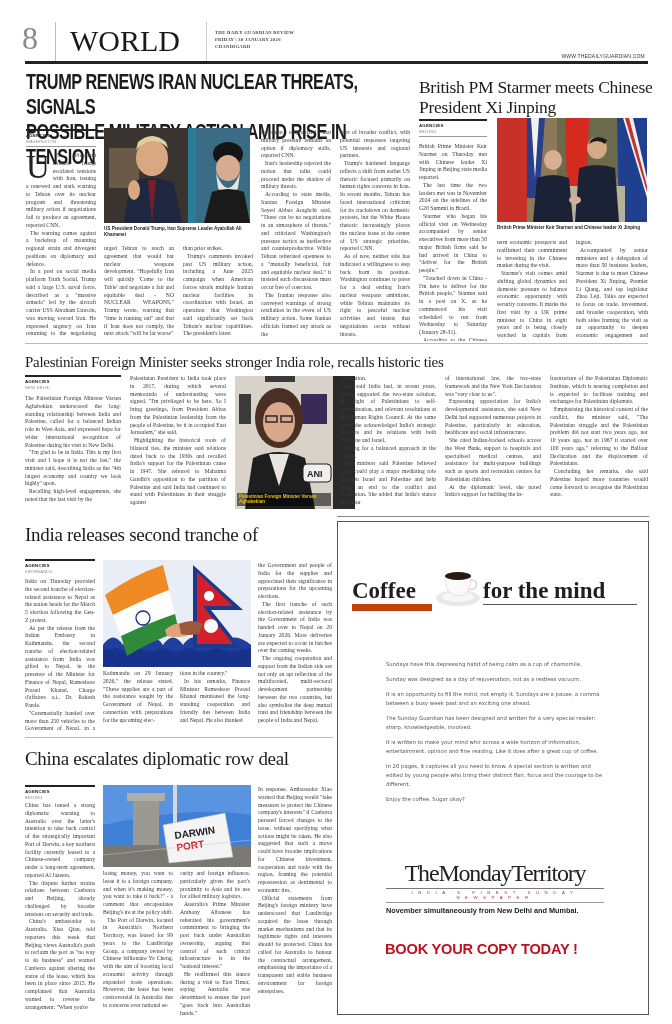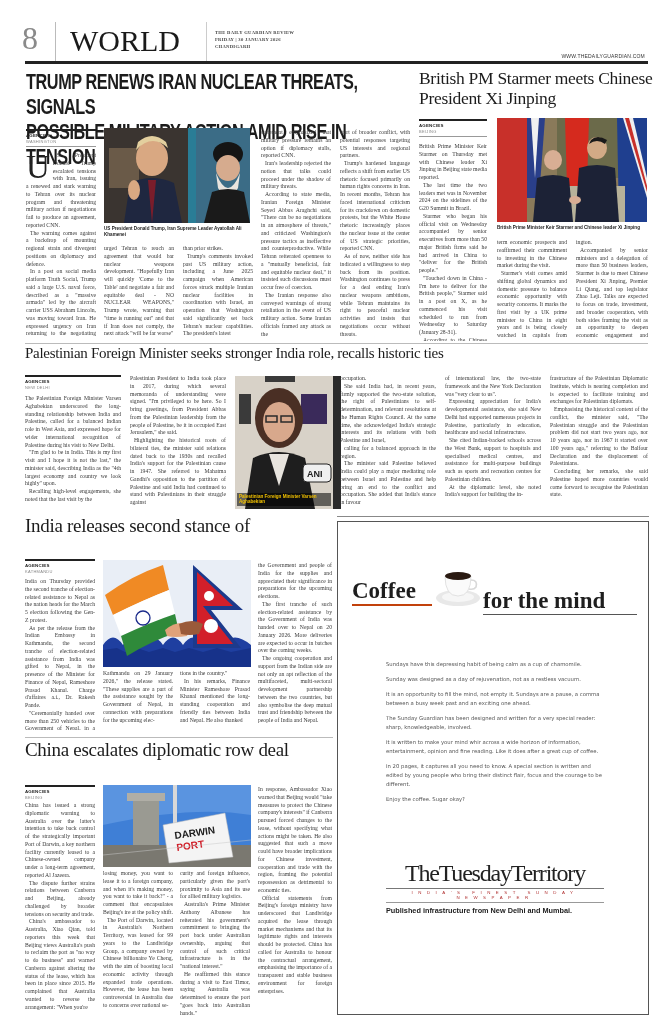--- a/index.html
+++ b/index.html
@@ -11,21 +11,21 @@
   .page-num { left: 22px; top: 22px; font-size: 32px; color: #8a8a8a; font-family: "Liberation Serif", serif; line-height: 1; }
   .vsep1 { left: 55px; top: 22px; width: 1px; height: 40px; background: #bbb; }
   .section { left: 62px; top: 26px; font-size: 30px; color: #1a1a1a; letter-spacing: 0px; line-height: 1; margin-left: 8px; }
   .vsep2 { left: 206px; top: 22px; width: 1px; height: 40px; background: #ccc; }
   .mast-info { left: 215px; top: 30px; font-size: 4.6px; font-weight: bold; color: #444; letter-spacing: 0.3px; line-height: 6.8px; text-transform: uppercase; }
   .site { right: 27px; top: 53px; font-size: 5px; font-family: "Liberation Sans", sans-serif; color: #333; letter-spacing: 0.2px; }
   .mast-rule { left: 25px; top: 61px; width: 623px; height: 3px; background: #222; }
 
   
   .hl-cond { font-family: "Liberation Sans", sans-serif; font-weight: bold; color: #1c1c1c; letter-spacing: -0.6px; transform-origin: left top; }
-  .hl-serif { font-family: "Liberation Serif", serif; color: #1c1c1c; line-height: 1.08; letter-spacing: -0.3px; }
+  .hl-serif { font-family: "Liberation Serif", serif; color: #1c1c1c; line-height: 1.08; letter-spacing: -0.3px; margin-top: 9px; }
 
   .agency { font-family: "Liberation Sans", sans-serif; font-size: 4.4px; font-weight: bold; color: #222; border-top: 2px solid #222; padding-top: 2px; letter-spacing: 0.2px; }
   .dateline { font-family: "Liberation Sans", sans-serif; font-size: 4px; color: #888; letter-spacing: 0.3px; border-bottom: 1px solid #999; padding-bottom: 2px; margin-top: 1px; }
 
   .col { font-size: 5.7px; line-height: 7.75px; color: #3a3a3a; text-align: justify; hyphens: auto; overflow: hidden; }
   .col p { text-indent: 4px; }
   .col p:first-child { text-indent: 0; }
   .dropcap { float: left; font-size: 33px; line-height: 26px; margin: 2px 3px 0 0; color: #222; }
 
   .caption { font-family: "Liberation Sans", sans-serif; font-weight: bold; font-size: 4.6px; color: #222; line-height: 5.6px; }
@@ -173,21 +173,21 @@
 <div class="abs col" style="left:25px; top:395px; width:96px; height:115px;">
   <p>The Palestinian Foreign Minister Varsen Aghabekian underscored the long-standing relationship between India and Palestine, called for a balanced Indian role in West Asia, and expressed hope for wider international recognition of Palestine during his visit to New Delhi.</p>
   <p>"I'm glad to be in India. This is my first visit and I hope it is not the last," the minister said, describing India as the "4th largest economy and country we look highly" upon.</p>
   <p>Recalling high-level engagements, she noted that the last visit by the</p>
 </div>
 <div class="abs col" style="left:130px; top:375px; width:96px; height:135px;">
   <p>Palestinian President to India took place in 2017, during which several memoranda of understanding were signed. "I'm privileged to be here. So I bring greetings, from President Abbas from the Palestinian leadership from the people of Palestine, be it in occupied East Jerusalem," she said.</p>
   <p>Highlighting the historical roots of bilateral ties, the minister said relations dated back to the 1930s and recalled India's support for the Palestinian cause in 1947. She referred to Mahatma Gandhi's opposition to the partition of Palestine and said India had continued to stand with Palestinians in their struggle against</p>
 </div>
 
-<div class="abs photo" style="left:235px; top:376px; width:106px; height:133px; background:#2a2a2a;">
+<div class="abs photo" style="left:235px; top:376px; width:120px; height:133px; background:#2a2a2a;">
   <svg width="98" height="133" viewBox="0 0 98 133">
     <rect width="98" height="133" fill="#d8d2c8"></rect>
     <rect x="4" y="18" width="12" height="30" fill="#3a3a3a"></rect>
     <rect x="66" y="18" width="26" height="30" fill="#3a2a5a"></rect>
     <rect x="30" y="0" width="30" height="6" fill="#3a3a3a"></rect>
     <ellipse cx="44" cy="42" rx="24" ry="30" fill="#4a2f24"></ellipse>
     <ellipse cx="44" cy="46" rx="16" ry="20" fill="#d8a88c"></ellipse>
     <rect x="31" y="40" width="11" height="6" fill="none" stroke="#2a2a2a" stroke-width="1.5"></rect>
     <rect x="46" y="40" width="11" height="6" fill="none" stroke="#2a2a2a" stroke-width="1.5"></rect>
     <path d="M10 133 L18 82 Q44 70 70 82 L80 133 Z" fill="#1e1e1e"></path>
@@ -210,21 +210,21 @@
   <p>She cited Indian-backed schools across the West Bank, support to hospitals and specialised medical centres, and assistance for multi-purpose buildings such as sports and recreation centres for Palestinian children.</p>
   <p>At the diplomatic level, she noted India's support for building the in-</p>
 </div>
 <div class="abs col" style="left:550px; top:375px; width:98px; height:135px;">
   <p>frastructure of the Palestinian Diplomatic Institute, which is nearing completion and is expected to facilitate training and exchanges for Palestinian diplomats.</p>
   <p>Emphasising the historical context of the conflict, the minister said, "The Palestinian struggle and the Palestinian problem did not start two years ago, nor 10 years ago, nor in 1967 it started over 100 years ago," referring to the Balfour Declaration and the displacement of Palestinians.</p>
   <p>Concluding her remarks, she said Palestine hoped more countries would come forward to recognise the Palestinian state.</p>
 </div>
 
 <div class="abs hl-serif" style="left:25px; top:516px; width:300px; font-size:19px; line-height:20px;">
-  <div>India releases second stance of</div>
+  <div>India releases second tranche of</div>
 </div>
 
 <div class="abs" style="left:25px; top:559px; width:70px;">
   <div class="agency">AGENCIES</div>
   <div class="dateline" style="border-bottom:none;">KATHMANDU</div>
 </div>
 
 <div class="abs col" style="left:25px; top:578px; width:70px; height:152px;">
   <p>India on Thursday provided the second tranche of election-related assistance to Nepal as the nation heads for the March 5 election following the Gen-Z protest.</p>
   <p>As per the release from the Indian Embassy in Kathmandu, the second tranche of election-related assistance from India was gifted to Nepal, in the presence of the Minister for Finance of Nepal, Rameshore Prasad Khanal. Charge d'affaires a.i., Dr. Rakesh Pande.</p>
@@ -303,44 +303,45 @@
   <p>Australia's Prime Minister Anthony Albanese has reiterated his government's commitment to bringing the port back under Australian ownership, arguing that control of such critical infrastructure is in the "national interest."</p>
   <p>He reaffirmed this stance during a visit to East Timor, saying Australia was determined to ensure the port "goes back into Australian hands."</p>
 </div>
 <div class="abs col" style="left:258px; top:786px; width:74px; height:231px;">
   <p>In response, Ambassador Xiao warned that Beijing would "take measures to protect the Chinese company's interests" if Canberra pursued forced changes to the lease, without specifying what actions might be taken. He also suggested that such a move could have broader implications for Chinese investment, cooperation and trade with the region, framing the potential repossession as detrimental to economic ties.</p>
   <p>Official statements from Beijing's foreign ministry have underscored that Landbridge acquired the lease through market mechanisms and that its legitimate rights and interests should be protected. China has called for Australia to honour the contractual arrangement, emphasising the importance of a transparent and stable business environment for foreign enterprises.</p>
 </div>
 
 <div class="abs ad-topline"></div>
 <div class="abs ad-box">
-  <div class="abs" style="left:14px; top:56px; width:80px; border-bottom:2px solid #c2410c;">
+  <div class="abs" style="left:14px; top:56px; width:80px; border-bottom:7px solid #c2410c;">
     <span class="coffee-word">Coffee</span>
   </div>
   <div class="abs" style="left:96px; top:46px; width:48px; height:40px;">
     <svg width="48" height="40" viewBox="0 0 48 40">
       <ellipse cx="24" cy="30" rx="22" ry="8" fill="#e8e8e8"></ellipse>
       <ellipse cx="24" cy="29" rx="16" ry="5" fill="#f6f6f6"></ellipse>
       <path d="M11 8 Q11 28 24 28 Q37 28 37 8 Z" fill="#fafafa" stroke="#d0d0d0" stroke-width="0.6"></path>
       <ellipse cx="24" cy="8" rx="13" ry="4" fill="#2a1a12"></ellipse>
       <path d="M37 12 Q44 12 42 19 Q40 22 35 21" fill="none" stroke="#d8d8d8" stroke-width="1.6"></path>
     </svg>
   </div>
-  <div class="abs" style="left:145px; top:56px; width:154px; border-bottom:1px solid #555;margin-top:10px;">
+  <div class="abs" style="left:145px; top:56px; width:154px; border-bottom:1px solid #555;">
     <span class="coffee-word">for the mind</span>
   </div>
 
   <div class="abs ad-text" style="left:48px; top:138px; width:218px;">
     <p>Sundays have this depressing habit of being calm as a cup of chamomile.</p>
     <p>Sunday was designed as a day of rejuvenation, not as a restless vacuum.</p>
     <p>It is an opportunity to fill the mind, not empty it. Sundays are a pause, a comma between a busy week past and an exciting one ahead.</p>
     <p>The Sunday Guardian has been designed and written for a very special reader: sharp, knowledgeable, involved.</p>
     <p>It is written to make your mind whir across a wide horizon of information, entertainment, opinion and fine reading. Like it does after a great cup of coffee.</p>
     <p>In 20 pages, it captures all you need to know. A special section is written and edited by young people who bring their distinct flair, focus and the courage to be different.</p>
     <p>Enjoy the coffee. Sugar okay?</p>
   </div>
 
   <div class="abs" style="left:48px; top:339px; width:218px; text-align:center; border-bottom:1.5px solid #777; line-height:24px;">
-    <span class="tsg-logo">The</span><span class="tsg-logo">Tuesday</span><span class="tsg-logo">Territory</span>
+    <span class="tsg-logo">The</span><span class="tsg-logo">Monday</span><span class="tsg-logo">Territory</span>
   </div>
   <div class="abs tsg-tag" style="left:48px; top:368px; width:218px; text-align:center; border-bottom:1.5px solid #999; padding-bottom:2px;">INDIA'S FINEST SUNDAY NEWSPAPER</div>
-  <div class="abs tsg-pub" style="left:48px; top:384px; width:220px;">Published infrastructure from New Delhi and Mumbai.</div>
+  <div class="abs tsg-pub" style="left:48px; top:384px; width:220px;">November simultaneously from New Delhi and Mumbai.</div>
+  <div class="abs book" style="left:47px; top:419px; width:222px;">BOOK YOUR COPY TODAY !</div>
 </div>
 
 </body></html>

